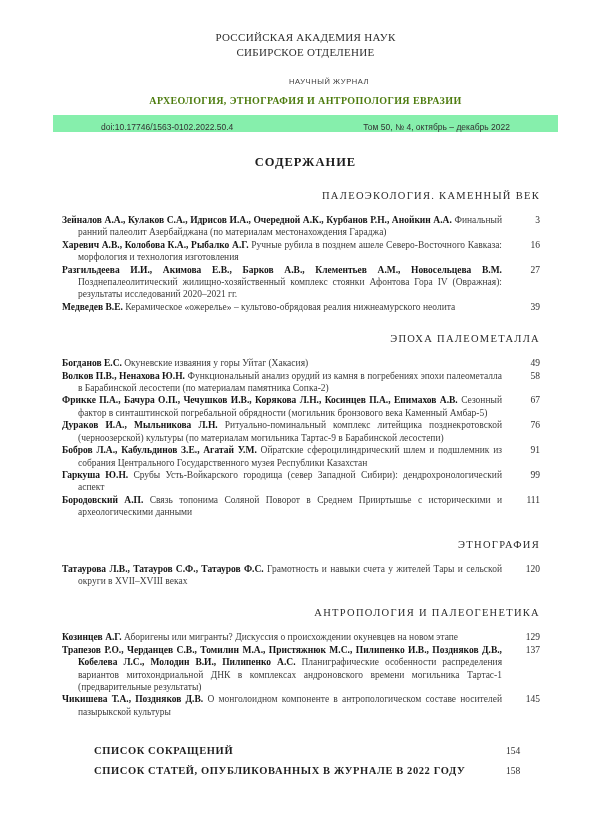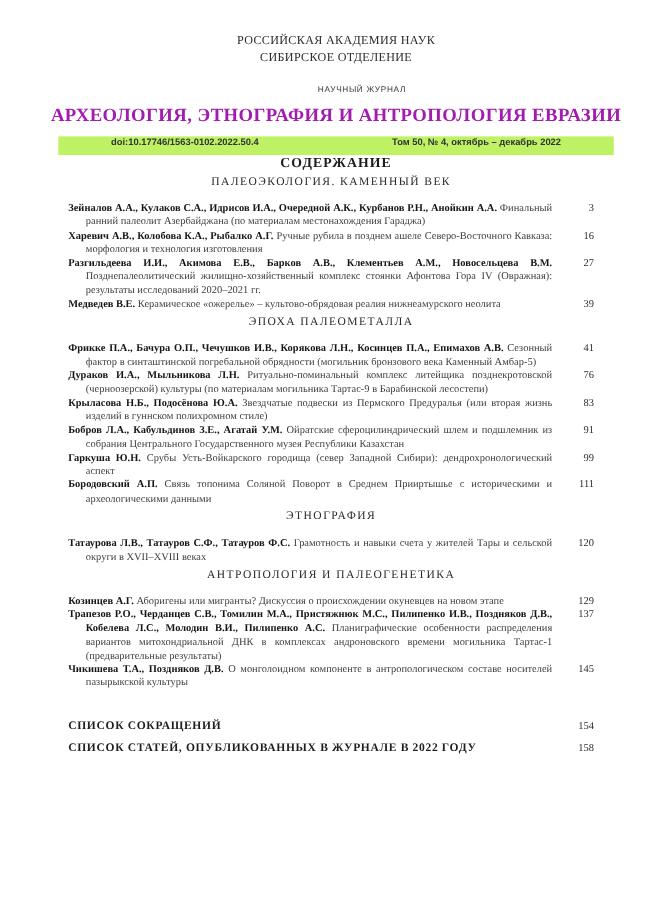--- a/index.html
+++ b/index.html
@@ -10,56 +10,56 @@
     background:#fff;
     font-family:"Liberation Serif", serif;
     color:#2a2a2a;
     overflow:hidden;
     box-sizing:border-box;
   }
   
   .header{padding-top:30px;text-align:center;}
   .academy-line{font-size:11px;line-height:15px;color:#2e2e2e;letter-spacing:.3px;}
   .journal-type{margin-top:17px;font-family:"Liberation Sans",sans-serif;font-size:7.5px;letter-spacing:.6px;color:#3a3a3a;margin-left:47px;}
-  .journal-title{margin-top:9px;font-size:17px;font-weight:bold;letter-spacing:.4px;color:#a21caf;}
+  .journal-title{margin-top:9px;font-size:10px;font-weight:bold;letter-spacing:.4px;color:#4d7c0f;}
   
   .doi-band{
     margin:9px 53px 0 53px;height:17px;
-    background:#bef264;
-    display:flex;align-items:flex-start;justify-content:space-between;
+    background:#86efac;
+    display:flex;align-items:flex-end;justify-content:space-between;
     padding:0 48px;box-sizing:border-box;
-    font-family:"Liberation Sans",sans-serif;font-size:8.5px;color:#323232;font-weight:bold;
+    font-family:"Liberation Sans",sans-serif;font-size:8.5px;color:#323232;
   }
   
-  .contents-title{text-align:center;font-size:12.5px;font-weight:bold;letter-spacing:1px;color:#1d1d1d;}
+  .contents-title{margin-top:23px;text-align:center;font-size:12.5px;font-weight:bold;letter-spacing:1px;color:#1d1d1d;}
   .toc{margin:0 71px 0 62px;}
   .section{margin-top:0;}
   .section-heading{
-    text-align:center;font-size:10.5px;letter-spacing:1.3px;color:#2c2c2c;
-    margin-top:4px;margin-bottom:13px;
+    text-align:right;font-size:10.5px;letter-spacing:1.3px;color:#2c2c2c;
+    margin-top:20px;margin-bottom:13px;
   }
   .entry{display:flex;align-items:flex-start;}
   .entry-text{
     flex:1;
     font-size:9.5px;line-height:12.4px;
     text-align:justify;text-align-last:left;
     padding-left:16px;text-indent:-16px;
     color:#3d3d3d;
   }
   .entry-text .authors{font-weight:bold;color:#161616;}
   .entry-page{
     width:34px;flex:none;text-align:right;
     font-size:9.5px;line-height:12.4px;color:#2e2e2e;
     padding-left:4px;
   }
   
   .back-matter{margin:26px 71px 0 62px;}
-  .bm-row{display:flex;align-items:baseline;margin-bottom:7px;}
+  .bm-row{display:flex;align-items:baseline;margin-bottom:7px;margin-left:32px;}
   .bm-title{flex:1;font-size:10.5px;font-weight:bold;letter-spacing:.6px;color:#1f1f1f;line-height:13px;}
-  .bm-page{width:34px;flex:none;text-align:right;font-size:9.5px;color:#2e2e2e;}
+  .bm-page{width:34px;flex:none;text-align:left;font-size:9.5px;color:#2e2e2e;}
 </style>
 </head>
 <body>
 
 <div class="page">
 
   <div class="header">
     <div class="academy-line">РОССИЙСКАЯ АКАДЕМИЯ НАУК</div>
     <div class="academy-line">СИБИРСКОЕ ОТДЕЛЕНИЕ</div>
     <div class="journal-type">НАУЧНЫЙ ЖУРНАЛ</div>
@@ -95,36 +95,40 @@
     <div class="entry">
       <div class="entry-text"><span class="authors">Медведев В.Е.</span> <span class="title">Керамическое «ожерелье» – культово-обрядовая реалия нижнеамурского неолита</span></div>
       <div class="entry-page">39</div>
     </div>
   </div>
     </div>
 
     <div class="section">
       <div class="section-heading">ЭПОХА ПАЛЕОМЕТАЛЛА</div>
       <div class="section-entries">
+    <div class="entry">
+      <div class="entry-text"><span class="authors">Богданов Е.С.</span> <span class="title">Окуневские изваяния у горы Уйтаг (Хакасия)</span></div>
+      <div class="entry-page">49</div>
+    </div>
 
+    <div class="entry">
+      <div class="entry-text"><span class="authors">Волков П.В., Ненахова Ю.Н.</span> <span class="title">Функциональный анализ орудий из камня в погребениях эпохи палеометалла в Барабинской лесостепи (по материалам памятника Сопка-2)</span></div>
+      <div class="entry-page">58</div>
+    </div>
 
     <div class="entry">
       <div class="entry-text"><span class="authors">Фрикке П.А., Бачура О.П., Чечушков И.В., Корякова Л.Н., Косинцев П.А., Епимахов А.В.</span> <span class="title">Сезонный фактор в синташтинской погребальной обрядности (могильник бронзового века Каменный Амбар-5)</span></div>
-      <div class="entry-page">41</div>
+      <div class="entry-page">67</div>
     </div>
 
     <div class="entry">
       <div class="entry-text"><span class="authors">Дураков И.А., Мыльникова Л.Н.</span> <span class="title">Ритуально-поминальный комплекс литейщика позднекротовской (черноозерской) культуры (по материалам могильника Тартас-9 в Барабинской лесостепи)</span></div>
       <div class="entry-page">76</div>
     </div>
 
-    <div class="entry">
-      <div class="entry-text"><span class="authors">Крыласова Н.Б., Подосёнова Ю.А.</span> <span class="title">Звездчатые подвески из Пермского Предуралья (или вторая жизнь изделий в гуннском полихромном стиле)</span></div>
-      <div class="entry-page">83</div>
-    </div>
 
     <div class="entry">
       <div class="entry-text"><span class="authors">Бобров Л.А., Кабульдинов З.Е., Агатай У.М.</span> <span class="title">Ойратские сфероцилиндрический шлем и подшлемник из собрания Центрального Государственного музея Республики Казахстан</span></div>
       <div class="entry-page">91</div>
     </div>
 
     <div class="entry">
       <div class="entry-text"><span class="authors">Гаркуша Ю.Н.</span> <span class="title">Срубы Усть-Войкарского городища (север Западной Сибири): дендрохронологический аспект</span></div>
       <div class="entry-page">99</div>
     </div>

